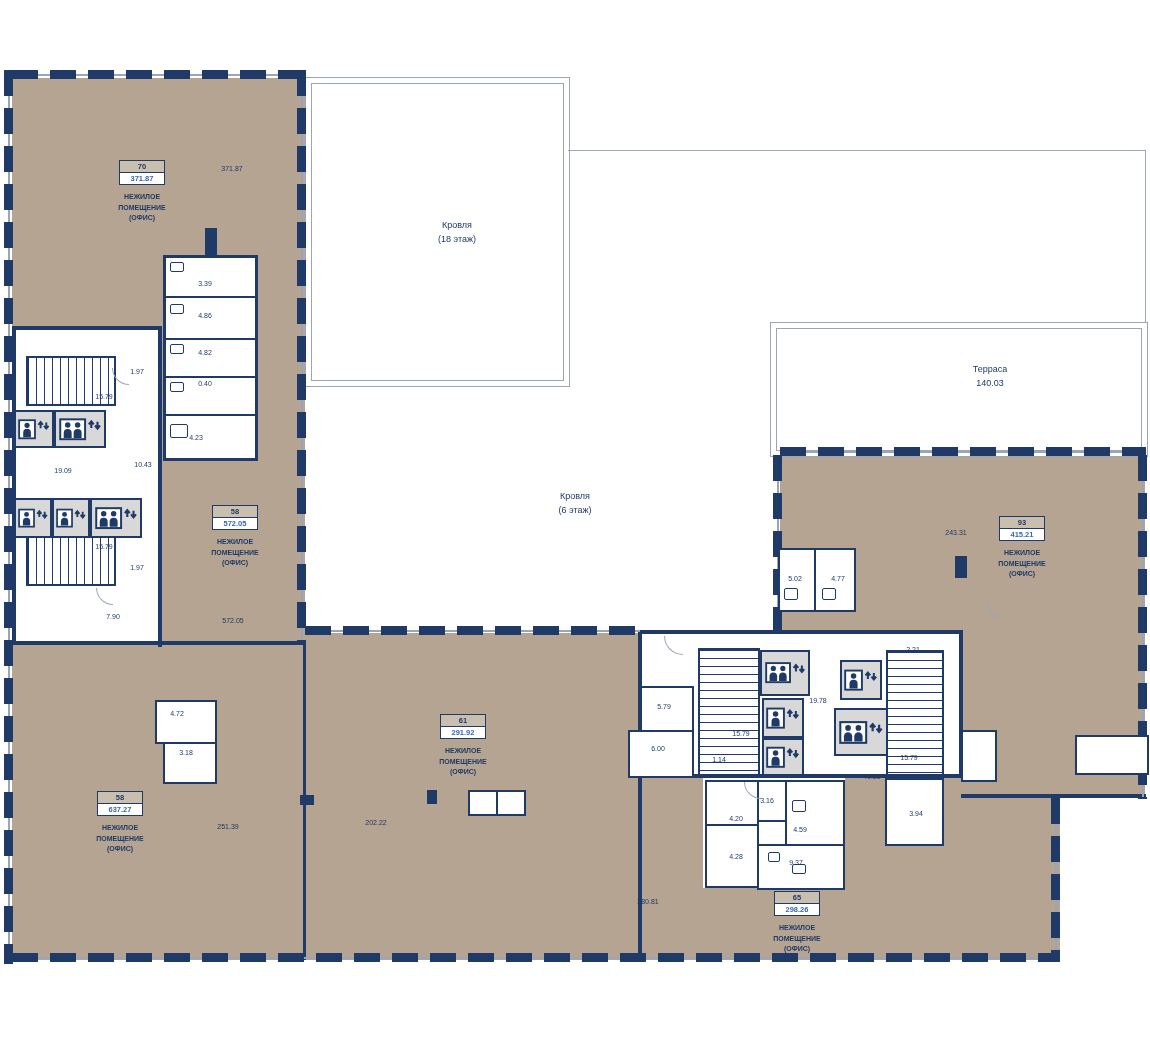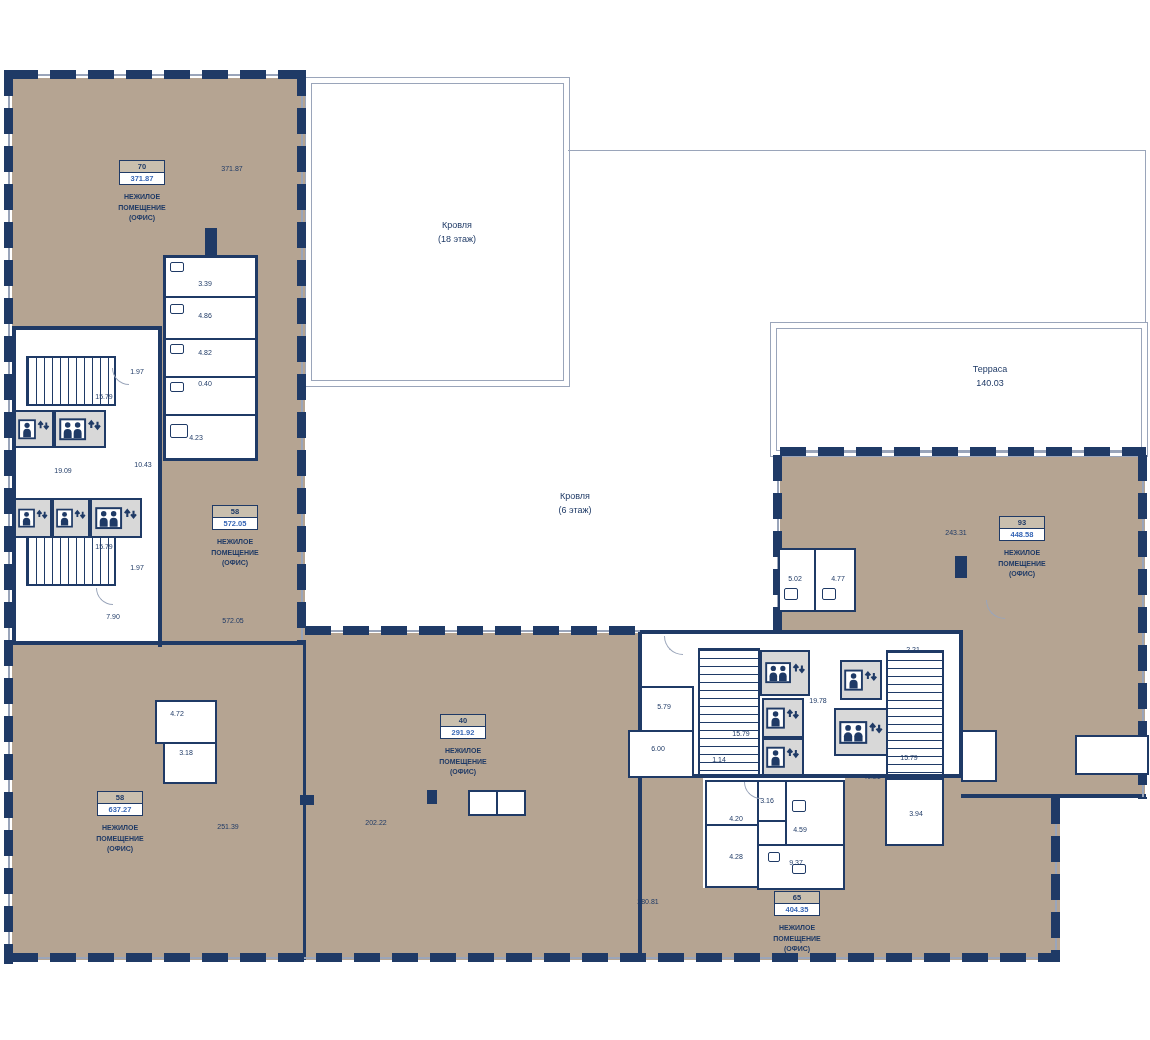--- a/index.html
+++ b/index.html
@@ -252,38 +252,38 @@
 
   <div class="rlabel" style="left:97px;top:791px">
     <div class="rnum">58</div>
     <div class="rarea">637.27</div>
   </div>
   <div class="rtype" style="left:120px;top:823px">НЕЖИЛОЕ
 ПОМЕЩЕНИЕ
 (ОФИС)</div>
 
   <div class="rlabel" style="left:440px;top:714px">
-    <div class="rnum">40</div>
+    <div class="rnum">61</div>
     <div class="rarea">291.92</div>
   </div>
   <div class="rtype" style="left:463px;top:746px">НЕЖИЛОЕ
 ПОМЕЩЕНИЕ
 (ОФИС)</div>
 
   <div class="rlabel" style="left:774px;top:891px">
     <div class="rnum">65</div>
-    <div class="rarea">404.35</div>
+    <div class="rarea">298.26</div>
   </div>
   <div class="rtype" style="left:797px;top:923px">НЕЖИЛОЕ
 ПОМЕЩЕНИЕ
 (ОФИС)</div>
 
   <div class="rlabel" style="left:999px;top:516px">
     <div class="rnum">93</div>
-    <div class="rarea">448.58</div>
+    <div class="rarea">415.21</div>
   </div>
   <div class="rtype" style="left:1022px;top:548px">НЕЖИЛОЕ
 ПОМЕЩЕНИЕ
 (ОФИС)</div>
 
   <span class="dim" style="left:232px;top:168px">371.87</span>
   <span class="dim" style="left:205px;top:283px">3.39</span>
   <span class="dim" style="left:205px;top:315px">4.86</span>
   <span class="dim" style="left:205px;top:352px">4.82</span>
   <span class="dim" style="left:205px;top:383px">0.40</span>

